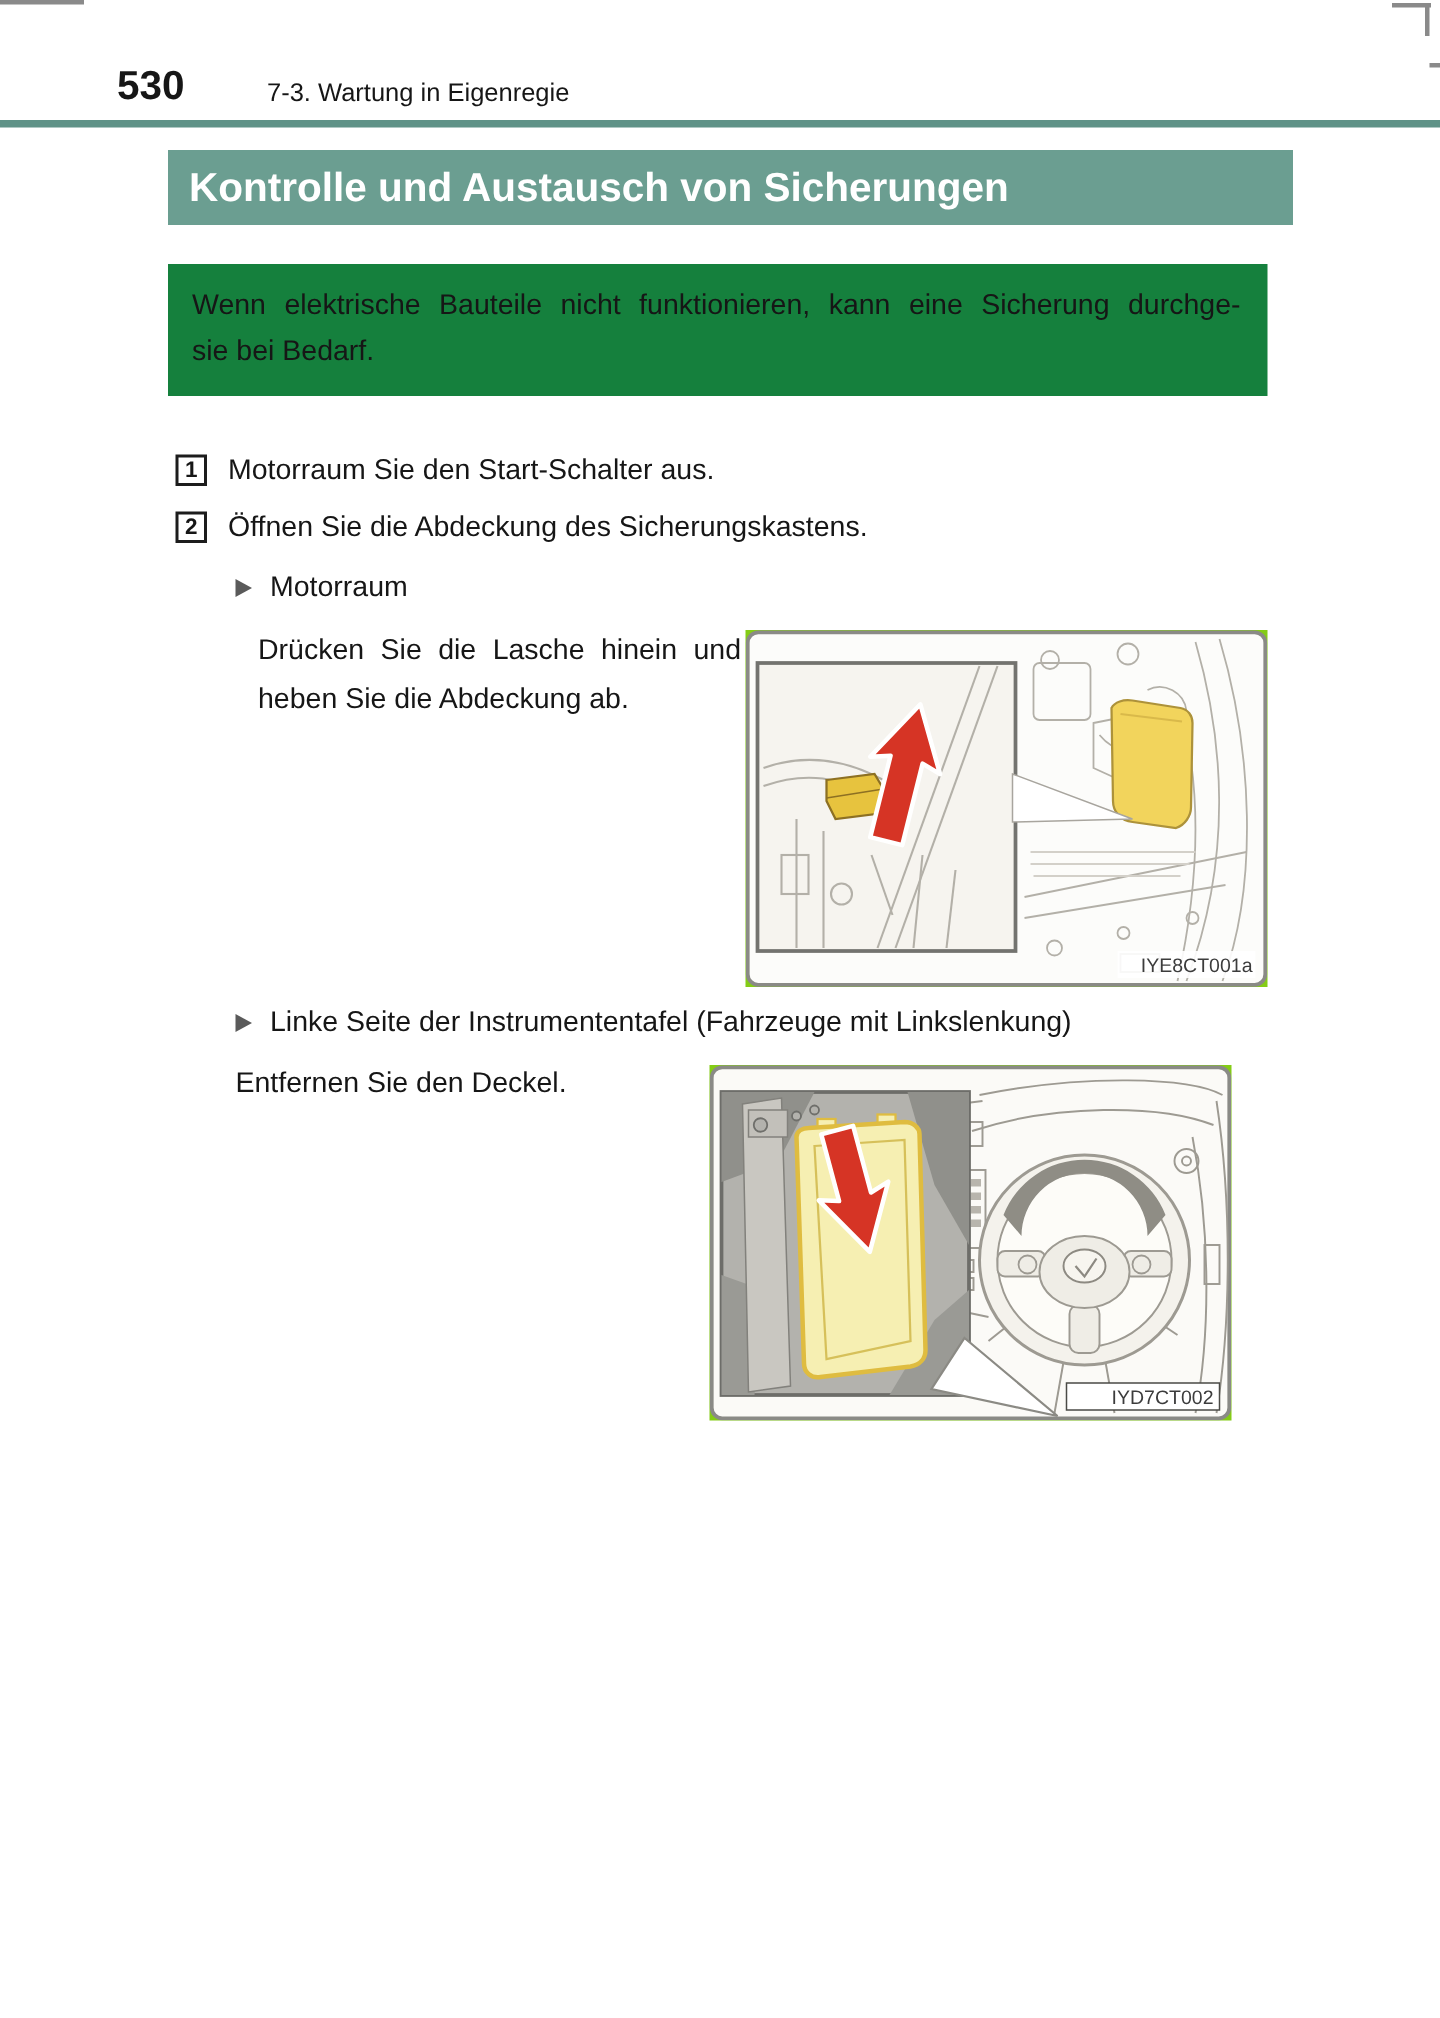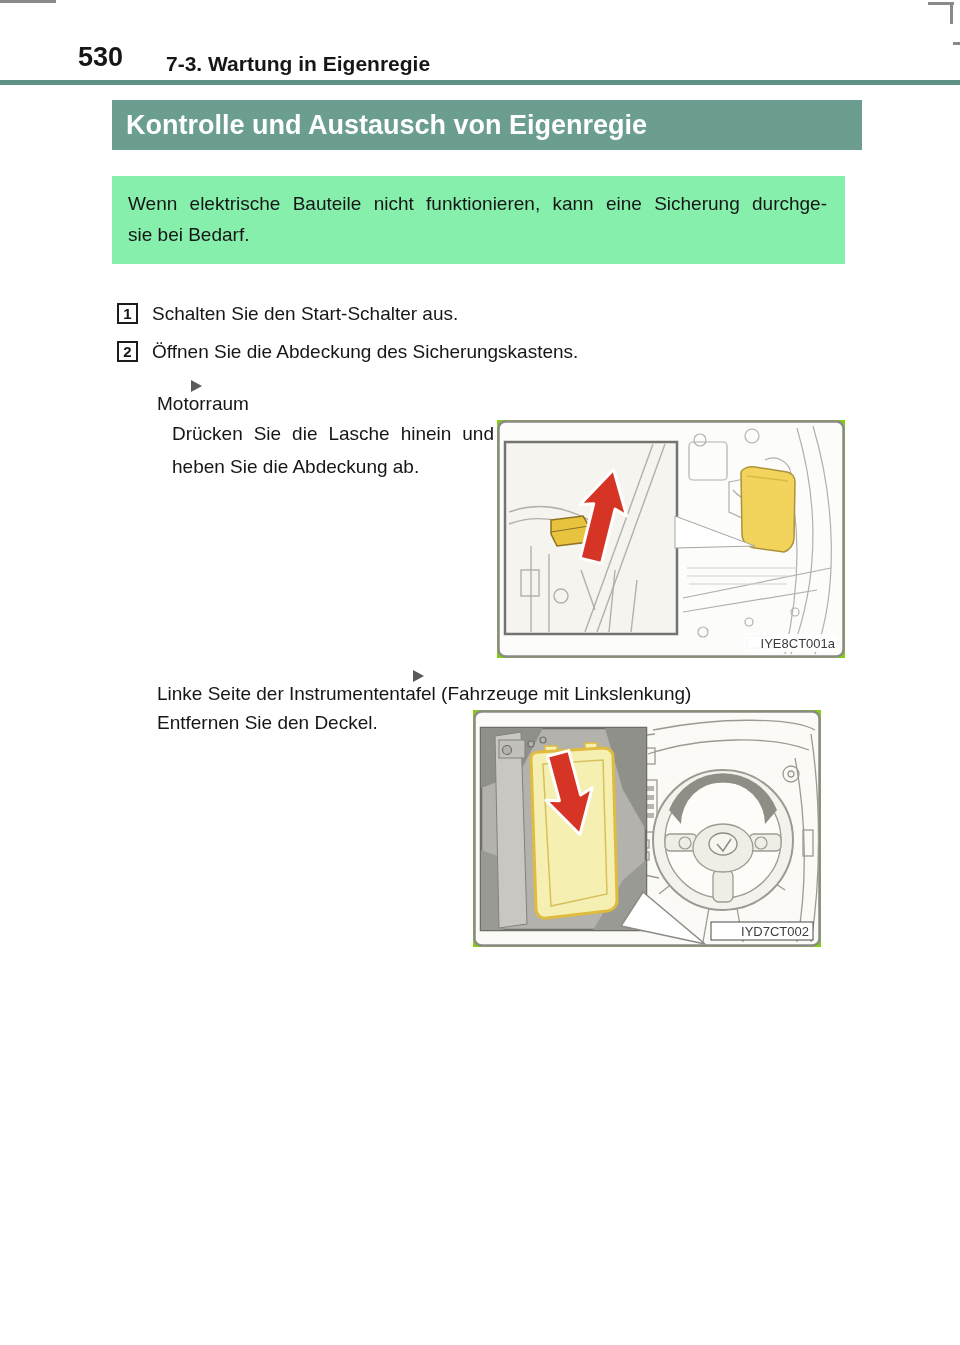--- a/index.html
+++ b/index.html
@@ -1,38 +1,38 @@
 <!DOCTYPE html>
 <html><head>
 <meta charset="utf-8">
 <style>
   html,body{margin:0;padding:0;background:#ffffff;}
   .page{position:relative;width:960px;height:1108px;background:#ffffff;overflow:hidden;
         font-family:"Liberation Sans",sans-serif;color:#161616;}
   .abs{position:absolute;}
 
   .page-number{left:78px;top:42px;font-size:27px;font-weight:bold;}
-  .section-title{left:166px;top:52px;font-size:21px;font-weight:bold;}
+  .section-title{left:178px;top:52px;font-size:17px;font-weight:normal;}
   .teal-rule{left:0;top:80px;width:960px;height:5px;background:#5f9287;}
 
   .title-banner{left:112px;top:100px;width:750px;height:50px;background:#6b9e91;
     color:#ffffff;font-size:27px;font-weight:bold;line-height:50px;padding-left:14px;
     box-sizing:border-box;white-space:nowrap;}
 
-  .notice-box{left:112px;top:176px;width:733px;background:#86efac;
+  .notice-box{left:112px;top:176px;width:733px;background:#15803d;
     padding:12px 18px 14px 16px;box-sizing:border-box;font-size:19px;line-height:31px;}
   .jline{text-align:justify;text-align-last:justify;}
 
   .step-row{left:117px;display:flex;align-items:flex-start;}
   .step-num{width:21px;height:21px;border:2px solid #1c1c1c;box-sizing:border-box;
     font-size:15px;font-weight:bold;display:flex;align-items:center;justify-content:center;
     margin-top:2px;background:#fff;}
   .step-text{margin-left:14px;font-size:19px;line-height:25px;}
 
-  .bullet-row{left:157px;display:flex;align-items:center;flex-direction:column;}
+  .bullet-row{left:157px;display:flex;align-items:center;}
   .tri-icon{width:0;height:0;border-left:11px solid #5a5a5a;
     border-top:6.5px solid transparent;border-bottom:6.5px solid transparent;margin-right:12px;}
   .bullet-text{font-size:19px;line-height:24px;}
 
   .body-para{left:157px;width:322px;font-size:19px;line-height:33px;}
 
   .figure{background:#84cc16;}
   .figure svg{display:block;}
 
   .watermark{left:676px;top:1306px;font-size:32px;color:#969696;letter-spacing:0.5px;}
@@ -51,30 +51,30 @@
   <div class="abs mark" style="left:950px;top:2px;width:3px;height:22px;"></div>
   <div class="abs mark" style="left:953px;top:42px;width:7px;height:3px;"></div>
   <div class="abs mark" style="left:952px;top:1300px;width:3px;height:42px;"></div>
   <div class="abs mark" style="left:918px;top:1339px;width:37px;height:3px;"></div>
   <div class="abs bl-bracket"></div>
 
   <div class="abs page-number">530</div>
   <div class="abs section-title">7-3. Wartung in Eigenregie</div>
   <div class="abs teal-rule"></div>
 
-  <div class="abs title-banner">Kontrolle und Austausch von Eigenregie</div>
+  <div class="abs title-banner">Kontrolle und Austausch von Sicherungen</div>
 
   <div class="abs notice-box">
     <div class="jline">Wenn elektrische Bauteile nicht funktionieren, kann eine Sicherung durchge-</div>
     <div>sie bei Bedarf.</div>
   </div>
 
   <div class="abs step-row" style="top:301px;">
     <div class="step-num">1</div>
-    <div class="step-text">Schalten Sie den Start-Schalter aus.</div>
+    <div class="step-text">Motorraum Sie den Start-Schalter aus.</div>
   </div>
 
   <div class="abs step-row" style="top:339px;">
     <div class="step-num">2</div>
     <div class="step-text">Öffnen Sie die Abdeckung des Sicherungskastens.</div>
   </div>
 
   <div class="abs bullet-row" style="top:380px;">
     <span class="tri-icon"></span>
     <span class="bullet-text">Motorraum</span>

